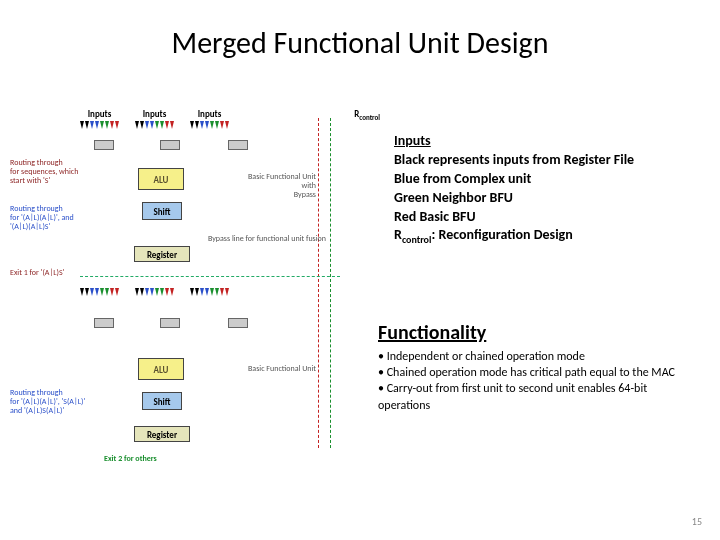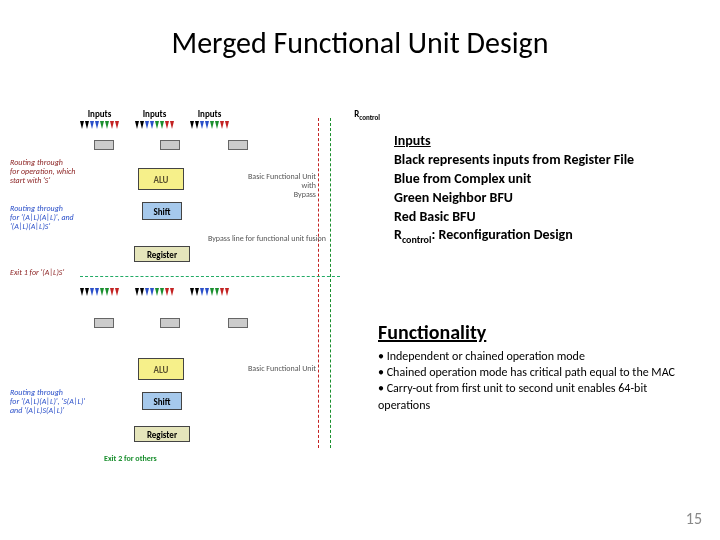--- a/index.html
+++ b/index.html
@@ -6,21 +6,21 @@
   html, body { width: 720px; height: 540px; background: #fff; font-family: Calibri, Arial, sans-serif; color: #000; }
   .slide { position: relative; width: 720px; height: 540px; }
   .title { position: absolute; top: 24px; left: 0; width: 720px; text-align: center; font-size: 30px; font-weight: 400; }
   .left-diagram { position: absolute; top: 108px; left: 80px; width: 300px; }
   .right-text { position: absolute; top: 132px; left: 394px; width: 300px; font-size: 14px; font-weight: 700; line-height: 1.35; }
   .right-text .underline { text-decoration: underline; }
   .right-text .sub { font-size: 10px; vertical-align: sub; font-weight: 700; }
   .functionality { position: absolute; top: 320px; left: 378px; width: 310px; }
   .functionality .head { font-size: 20px; font-weight: 700; text-decoration: underline; margin-bottom: 4px; }
   .functionality .item { font-size: 12px; font-weight: 400; line-height: 1.35; }
-  .page-num { position: absolute; bottom: 12px; right: 18px; font-size: 16px; color: #888; }
+  .page-num { position: absolute; bottom: 12px; right: 18px; font-size: 10px; color: #888; }
 
   
   .diagram { position: relative; width: 300px; height: 360px; font-size: 8px; }
   .inputs-row { position: absolute; top: 0; left: 0; width: 300px; display: flex; gap: 16px; }
   .inputs-group { display: flex; flex-direction: column; align-items: center; }
   .inputs-label { font-weight: 700; font-size: 9px; margin-bottom: 2px; }
   .arrow-set { display: flex; gap: 1px; }
   .arrow-down { width: 0; height: 0; border-left: 2px solid transparent; border-right: 2px solid transparent; }
   .ab { border-top: 8px solid #000; }
   .abu { border-top: 8px solid #2a4fc9; }
@@ -31,21 +31,21 @@
 
   .block { position: absolute; border: 1px solid #444; text-align: center; font-size: 9px; display: flex; align-items: center; justify-content: center; }
   .alu1 { top: 60px; left: 58px; width: 46px; height: 22px; background: #f6f08a; color:#5a522f; font-weight:700;}
   .shift1 { top: 94px; left: 62px; width: 40px; height: 18px; background: #a6c9ec; font-weight:700;}
   .reg1 { top: 138px; left: 54px; width: 56px; height: 16px; background: #e5e5bb; font-weight:700;}
   .alu2 { top: 250px; left: 58px; width: 46px; height: 22px; background: #f6f08a; color:#5a522f; font-weight:700;}
   .shift2 { top: 284px; left: 62px; width: 40px; height: 18px; background: #a6c9ec; font-weight:700;}
   .reg2 { top: 318px; left: 54px; width: 56px; height: 16px; background: #e5e5bb; font-weight:700;}
 
   .mux { position:absolute; width:20px; height:10px; background:#ccc; border:1px solid #666; }
-  .annot { position: absolute; font-size: 8px; color: #8a1f1f; font-style: italic; line-height:1.1; }
+  .annot { position: absolute; font-size: 8px; color: #8a1f1f; line-height:1.1; }
   .annot-blue { color:#2a4fc9; }
   .annot-gray { color:#555; font-style: normal; text-align: right; }
   .annot-green { color:#1a8f2e; font-style: normal; font-weight:700; }
   .hline { position:absolute; height:0; border-top:1px dashed #2a6; }
   .vsline { position:absolute; border-left:1px solid #888; }
 
   .inputs-row2 { position: absolute; top: 180px; left: 0; width: 300px; display: flex; gap: 16px; }
 </style>
 </head>
 <body>
@@ -124,21 +124,21 @@
       <div class="mux" style="top:32px; left:148px"></div>
       <div class="vsline" style="top:10px; left:238px; height:330px; border-left:1px dashed #c32222;"></div>
       <div class="vsline" style="top:10px; left:250px; height:330px; border-left:1px dashed #1a8f2e;"></div>
 
       <div class="block alu1">ALU</div>
       <div class="block shift1">Shift</div>
       <div class="block reg1">Register</div>
 
       <div class="annot" style="top:50px; left:-70px; width:70px;">
         <span>Routing through</span><br>
-        <span>for operation, which</span><br>
+        <span>for sequences, which</span><br>
         <span>start with 'S'</span>
       </div>
       <div class="annot annot-blue" style="top:96px; left:-70px; width:72px;">
         <span>Routing through</span><br>
         <span>for '(A|L)(A|L)', and '(A|L)(A|L)S'</span>
       </div>
       <div class="annot" style="top:160px; left:-70px; width:80px;">Exit 1 for '(A|L)S'</div>
 
       <div class="annot annot-gray" style="top:64px; left:126px; width:110px;">
         <span>Basic Functional Unit</span><br>

